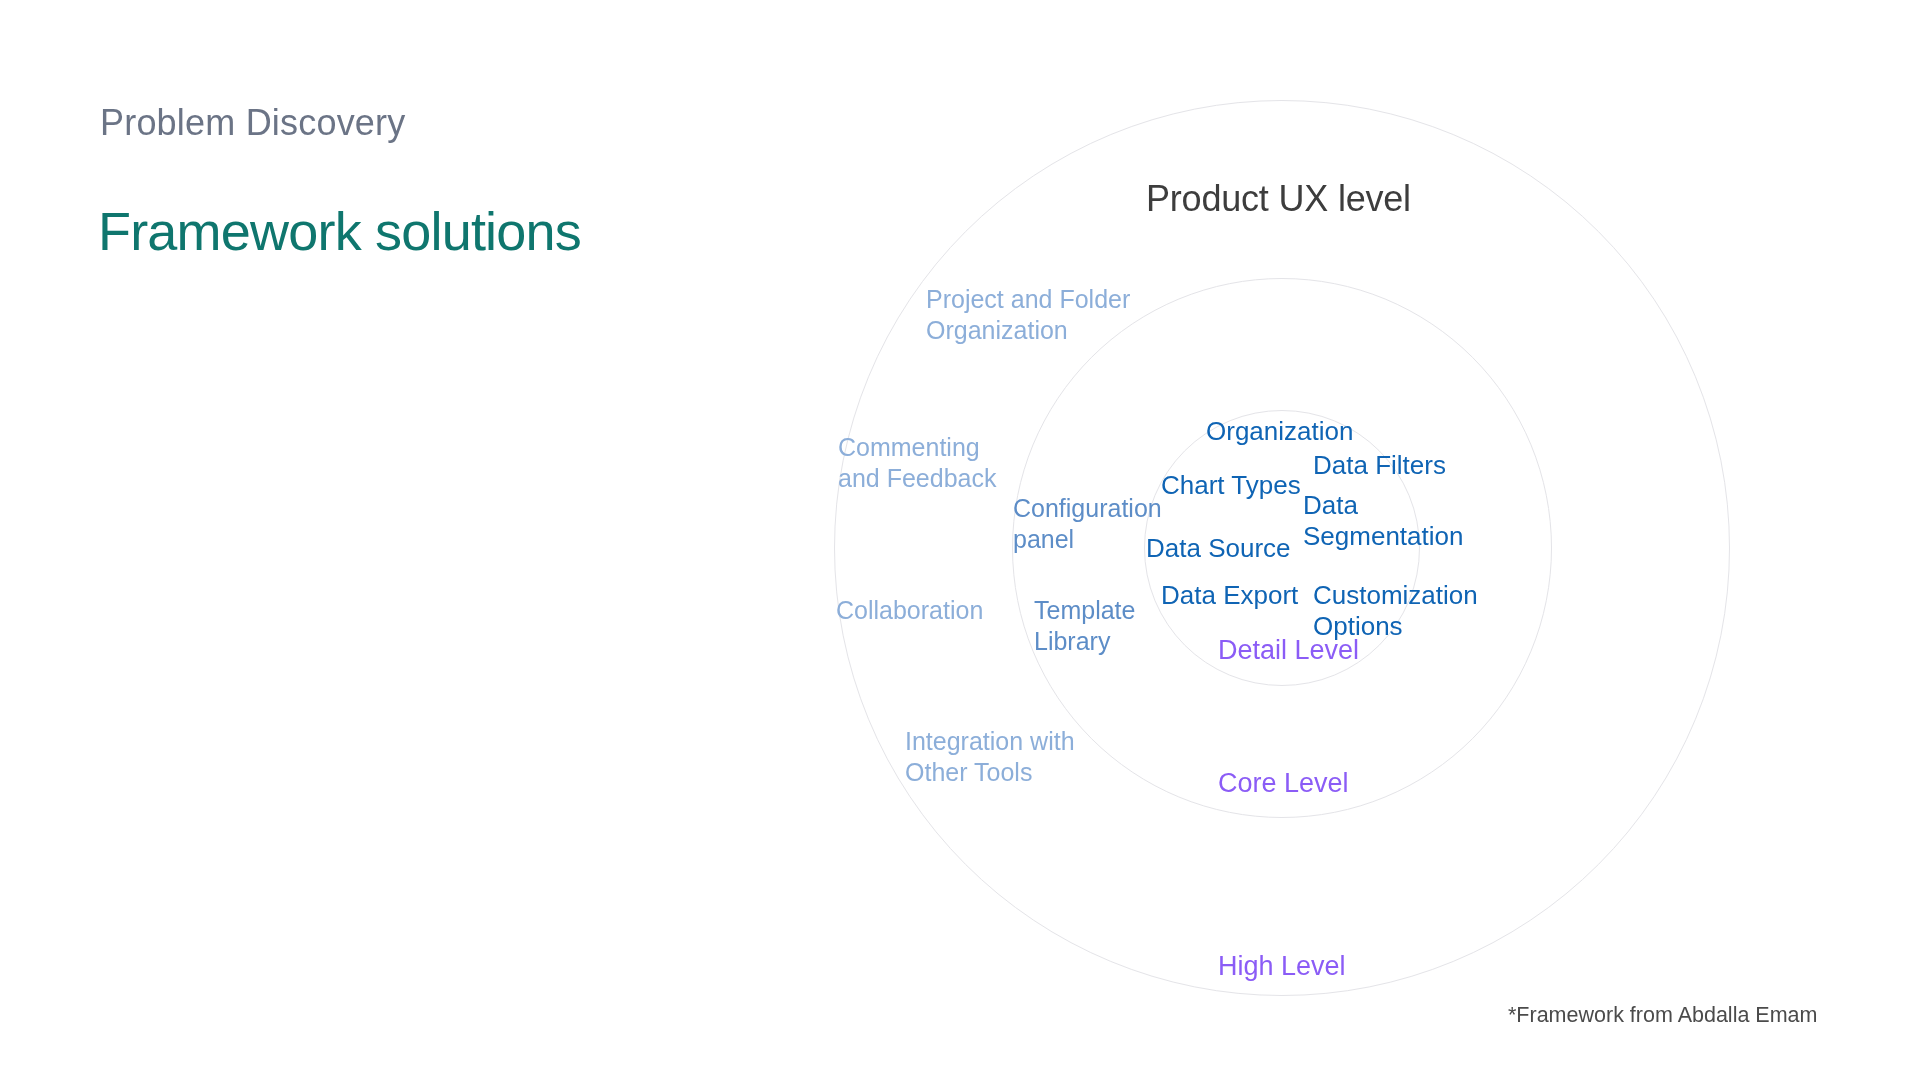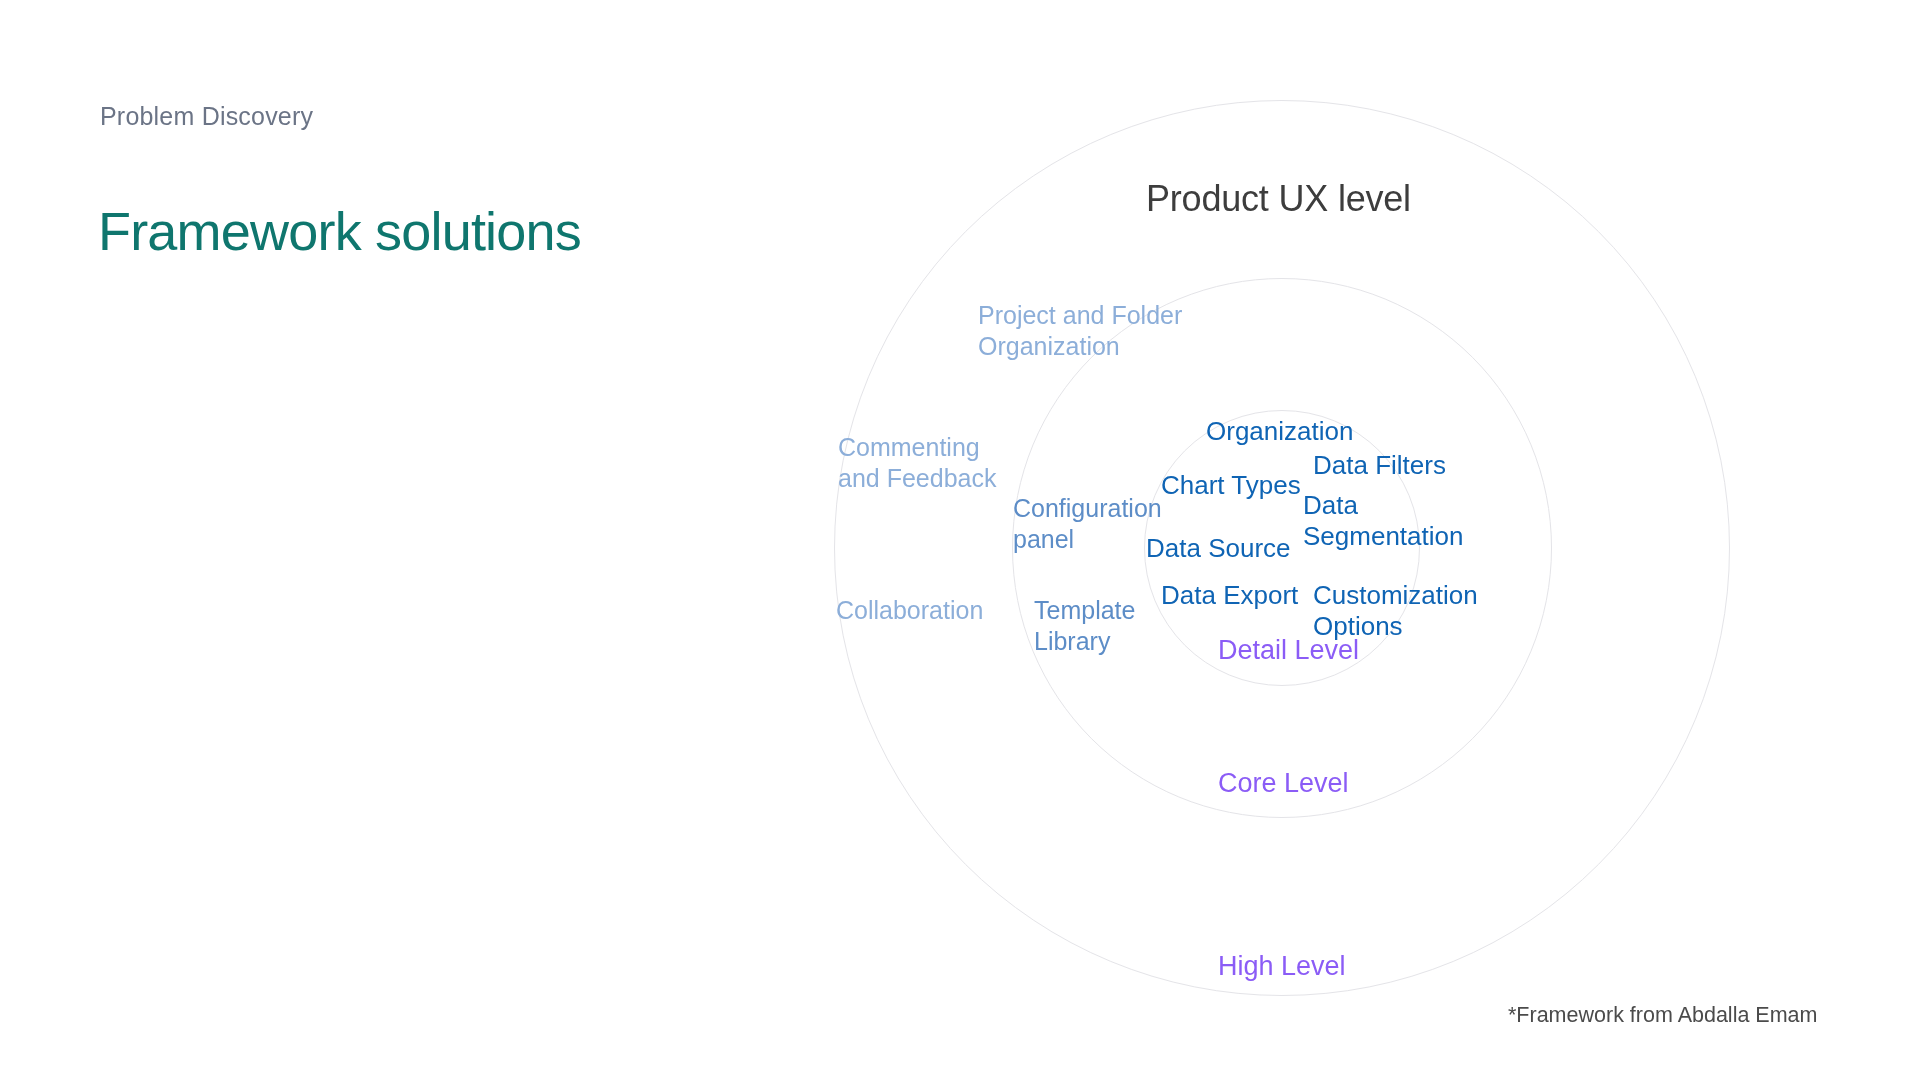--- a/index.html
+++ b/index.html
@@ -12,21 +12,21 @@
     width: 1920px;
     height: 1080px;
     background: #ffffff;
     overflow: hidden;
     font-family: "Liberation Sans", "DejaVu Sans", sans-serif;
   }
   .abs { position: absolute; }
 
   .eyebrow {
     left: 100px; top: 102px;
-    font-size: 25px;
+    font-size: 36px;
     color: #6b7486;
     letter-spacing: 0.2px;
   }
   .page-title {
     left: 98px; top: 200px;
     font-size: 54px;
     font-weight: 400;
     color: #0f766e;
     letter-spacing: -0.8px;
   }
@@ -73,21 +73,21 @@
     font-size: 26px;
     font-weight: 500;
     color: #0f64b4;
   }
   .lbl-level {
     font-size: 27px;
     color: #8b5cf6;
   }
 
   
-  .pos-project       { left: 978px;  top: 284px; margin-top: 16px; }
+  .pos-project       { left: 926px;  top: 284px; }
   .pos-commenting    { left: 838px;  top: 432px; }
   .pos-collaboration { left: 836px;  top: 595px; }
   .pos-integration   { left: 905px;  top: 726px; }
 
   
   .pos-chart-builder { left: 1063px; top: 386px; }
   .pos-configuration { left: 1013px; top: 493px; }
   .pos-template      { left: 1034px; top: 595px; }
 
   
@@ -116,20 +116,22 @@
   <div class="ring ring-middle"></div>
   <div class="ring ring-inner"></div>
 
   <div class="abs diagram-title">Product UX level</div>
 
   <div class="label lbl-outer pos-project">Project and Folder
 Organization</div>
   <div class="label lbl-outer pos-commenting">Commenting
 and Feedback</div>
   <div class="label lbl-outer pos-collaboration">Collaboration</div>
+  <div class="label lbl-outer pos-integration">Integration with
+Other Tools</div>
 
   <div class="label lbl-middle pos-configuration">Configuration
 panel</div>
   <div class="label lbl-middle pos-template">Template
 Library</div>
 
   <div class="label lbl-inner pos-interaction">Organization</div>
   <div class="label lbl-inner pos-data-filters">Data Filters</div>
   <div class="label lbl-inner pos-chart-types">Chart Types</div>
   <div class="label lbl-inner pos-segmentation">Data

